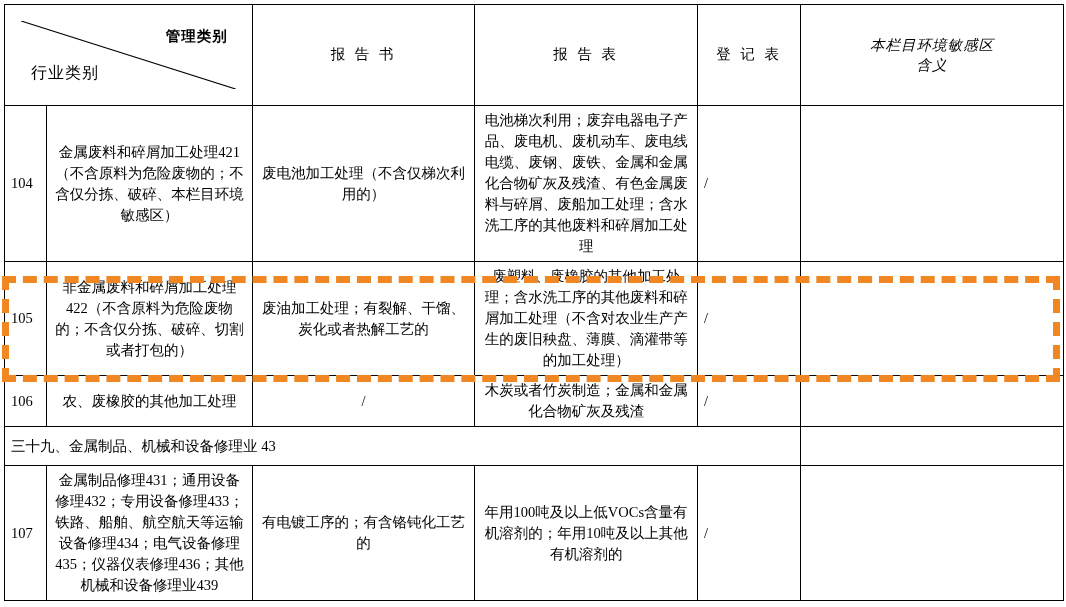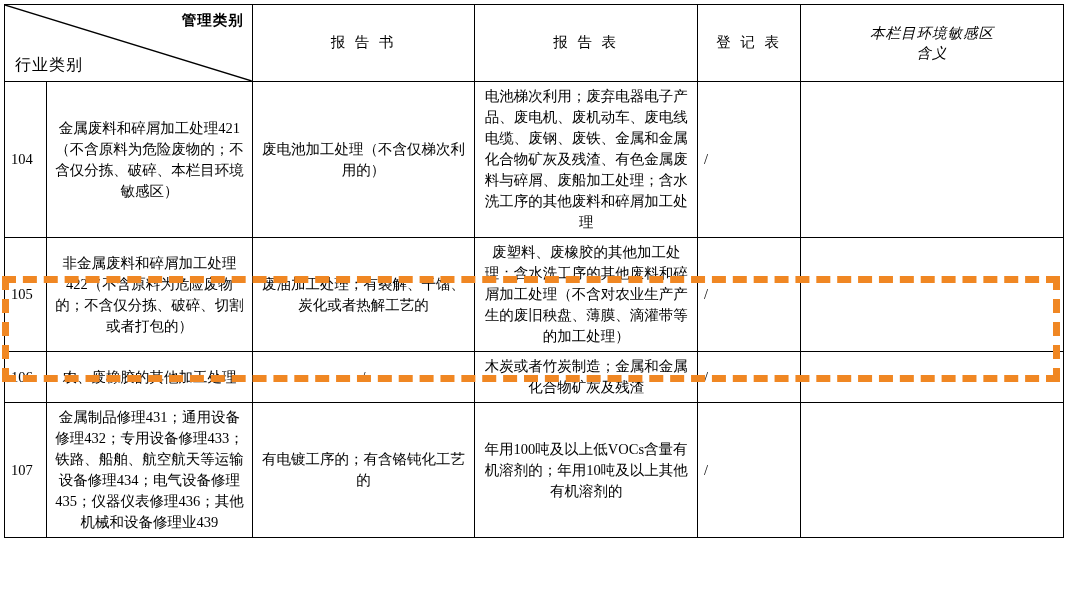--- a/index.html
+++ b/index.html
@@ -44,21 +44,21 @@
 
   
   .hdr td {
     text-align: center;
     font-weight: bold;
     height: 68px;
     letter-spacing: 1px;
   }
   .hdr .split {
     position: relative;
-    padding: 0;
+    padding: 16px;
     height: 68px;
   }
   .split-inner {
     position: relative;
     width: 100%;
     height: 100%;
   }
   .split-inner .diag {
     position: absolute;
     left: 0; top: 0;
@@ -179,20 +179,24 @@
 
       <tr class="r106">
         <td class="num">106</td>
         <td class="cell">农、废橡胶的其他加工处理</td>
         <td class="cell">/</td>
         <td class="cell">木炭或者竹炭制造；金属和金属化合物矿灰及残渣</td>
         <td class="slash">/</td>
         <td></td>
       </tr>
 
+      <tr class="section">
+        <td colspan="5">三十九、金属制品、机械和设备修理业 43</td>
+        <td class="blank"></td>
+      </tr>
 
       <tr class="r107">
         <td class="num">107</td>
         <td class="cell">金属制品修理431；通用设备修理432；专用设备修理433；铁路、船舶、航空航天等运输设备修理434；电气设备修理435；仪器仪表修理436；其他机械和设备修理业439</td>
         <td class="cell">有电镀工序的；有含铬钝化工艺的</td>
         <td class="cell">年用100吨及以上低VOCs含量有机溶剂的；年用10吨及以上其他有机溶剂的</td>
         <td class="slash">/</td>
         <td></td>
       </tr>
     </tbody>

